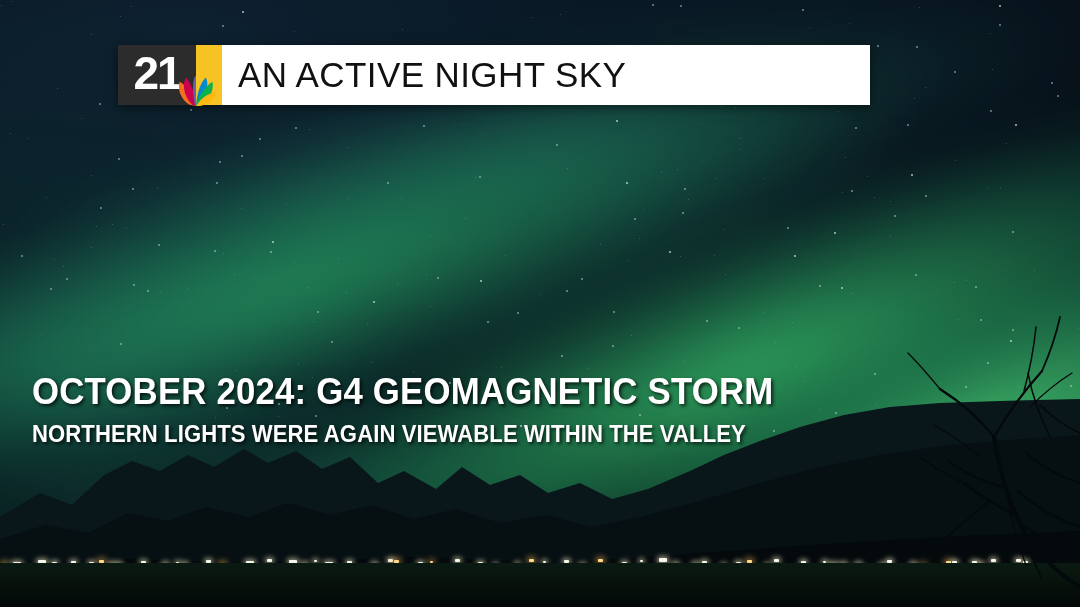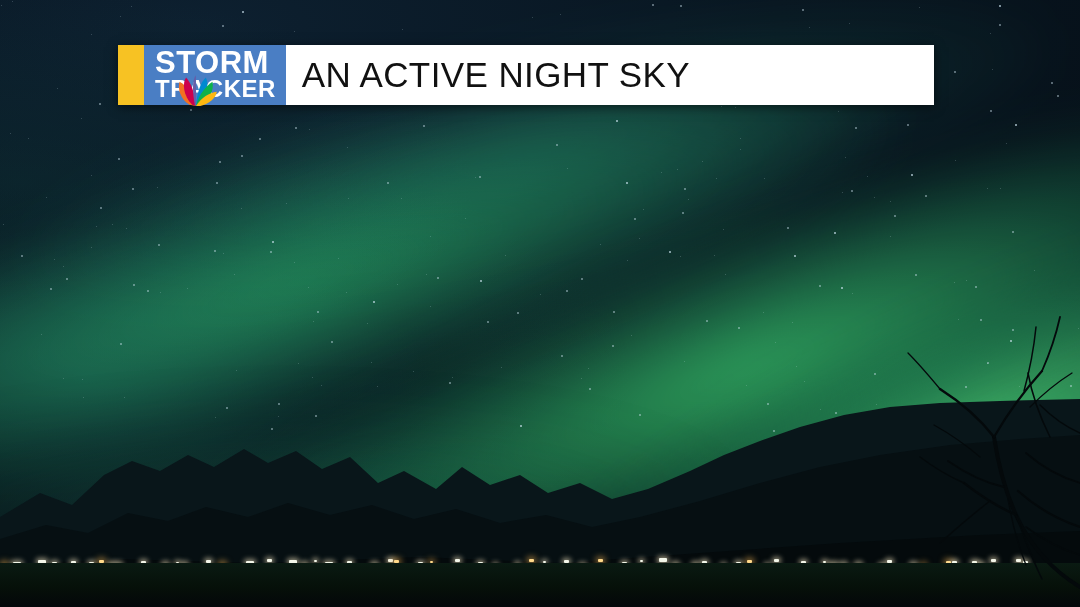--- a/index.html
+++ b/index.html
@@ -610,40 +610,43 @@
         <path d="M100,214 C84,226 68,240 50,256" stroke-width="1.5"></path>
         <path d="M118,212 C122,236 128,258 136,278" stroke-width="1.3"></path>
         <path d="M190,268 C170,262 152,252 136,240" stroke-width="1.6"></path>
         <path d="M90,170 C76,158 62,148 44,138" stroke-width="1.3"></path>
         <path d="M140,120 C152,108 166,96 182,86" stroke-width="1.3"></path>
       </g>
     </svg>
   </div>
 
   <div class="logobar">
+    <div class="lb-num">
+      <span class="twentyone">21</span>
+    </div>
     <div class="lb-gold"></div>
 
     <div class="peacock">
       <svg viewBox="0 0 100 62">
         <g transform="translate(50,60)">
           <path d="M0,0 C-4,-22 -16,-36 -30,-44 C-34,-30 -28,-12 -12,-2 Z" fill="#f37021"></path>
           <path d="M0,0 C-2,-24 -9,-42 -18,-52 C-25,-42 -24,-20 -7,-2 Z" fill="#cc004c"></path>
           <path d="M0,0 C0,-26 0,-46 0,-56 C-8,-48 -6,-22 -2,-1 Z" fill="#6460aa"></path>
           <path d="M0,0 C2,-26 9,-44 18,-52 C24,-40 20,-18 4,-1 Z" fill="#0089d0"></path>
           <path d="M0,0 C6,-22 18,-36 30,-44 C33,-30 26,-12 10,-2 Z" fill="#0db14b"></path>
           <path d="M0,0 C10,-16 24,-24 38,-26 C36,-14 24,-4 8,0 Z" fill="#fcb711"></path>
         </g>
       </svg>
     </div>
 
-    <div class="lb-blue">
-      <div class="lb-storm">STORM</div>
-      <div class="lb-tracker">TRACKER</div>
-    </div>
 
     <div class="lb-title">
       <span>AN ACTIVE NIGHT SKY</span>
     </div>
   </div>
 
 
+  <div class="block block-2">
+    <div class="hl">OCTOBER 2024: G4 GEOMAGNETIC STORM</div>
+    <div class="sub">NORTHERN LIGHTS WERE AGAIN VIEWABLE WITHIN THE VALLEY</div>
+  </div>
 
 </div>
 
 </body></html>

